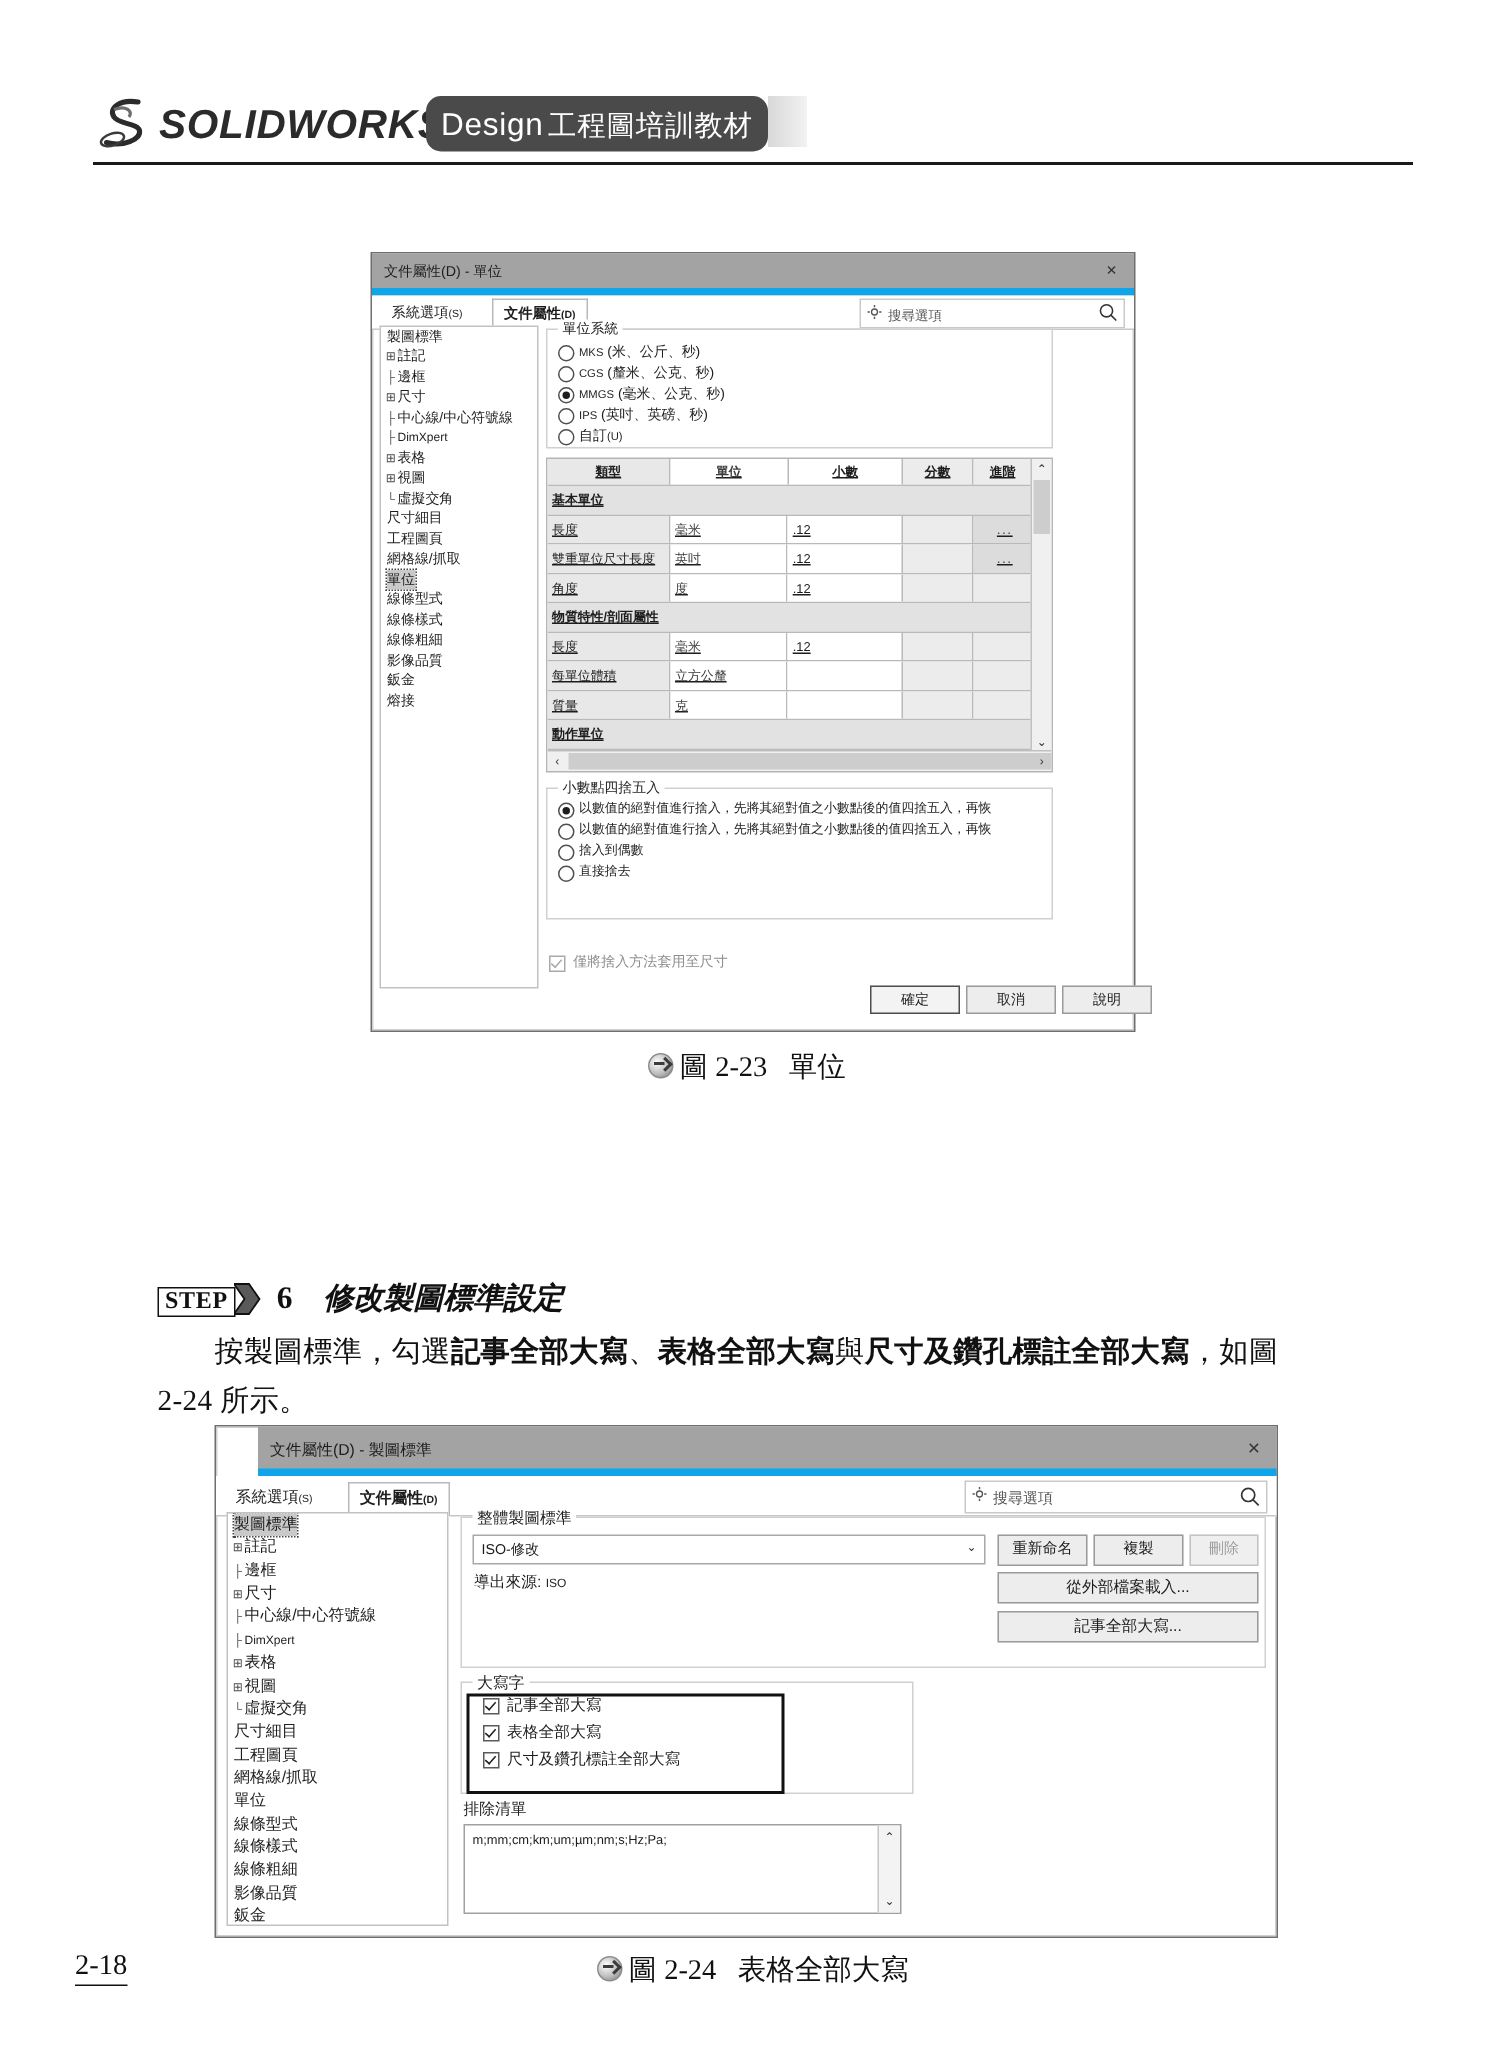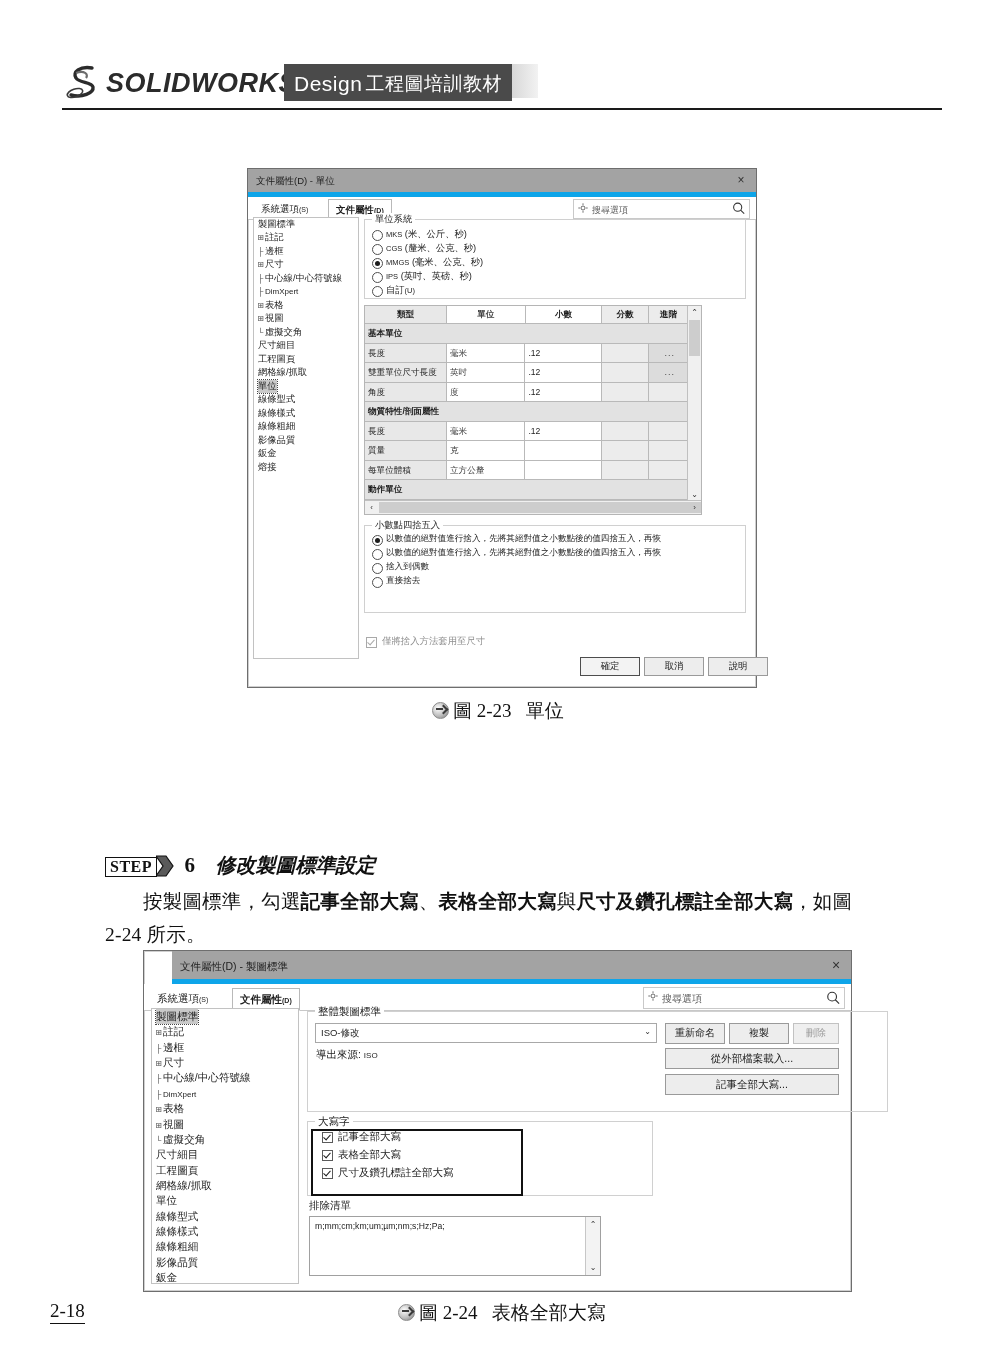--- a/index.html
+++ b/index.html
@@ -11,21 +11,21 @@
   .page{position:absolute;left:0;top:0;width:1000px;height:1368px;}
 
   
   .brandbar{position:absolute;left:62px;top:62px;width:880px;height:44px;}
   .ds-logo{position:absolute;left:0;top:2px;width:40px;height:40px;}
   .sw-word{position:absolute;left:44px;top:6px;font-style:italic;font-weight:bold;
            font-size:27px;letter-spacing:.5px;color:#2b2b2b;
            font-family:"Liberation Sans",sans-serif;}
   .design-tag{position:absolute;left:222px;top:2px;height:34px;background:#4a4a4a;color:#fff;
               padding:3px 10px 0 10px;font-size:21px;letter-spacing:.5px;white-space:nowrap;
-              display:flex;align-items:center;}
+              display:flex;align-items:center;border-radius:10px;}
   .design-tag .cn{font-size:19px;margin-left:3px;}
   .tagtail{position:absolute;top:2px;height:34px;width:26px;
            background:linear-gradient(90deg,#d8d8d8,#f2f2f2);}
   .hdr-rule{position:absolute;left:62px;top:108px;width:880px;height:2px;background:#1a1a1a;}
 
   
   .dlg{position:absolute;background:#fff;border:1px solid #6e6e6e;
        box-shadow:0 0 0 1px #cfcfcf inset;font-size:9px;color:#1d1d1d;}
   .dlg .titlebar{height:23px;border-bottom:5px solid #0ea5e9;position:relative;background:#a3a3a3;}
   .dlg .title{position:absolute;left:8px;top:6px;font-size:9.5px;white-space:nowrap;}
@@ -46,41 +46,41 @@
   
   .tree{position:absolute;border:1px solid #c2c2c2;background:#fff;overflow:hidden;}
   .tnode{position:relative;height:13.2px;line-height:13.2px;font-size:9.3px;white-space:nowrap;
          padding-left:2px;}
   .tnode .exp{display:inline-block;width:9px;text-align:center;font-size:8px;color:#4b4b4b;}
   .tnode .lbl{display:inline-block;}
   .tnode.sel .lbl{background:#c9c9c9;outline:1px dotted #444;}
   .tnode .latin{font-size:8px;}
 
   
-  .grp{position:absolute;border:1px solid #d0d0d0;padding-left:44px;}
+  .grp{position:absolute;border:1px solid #d0d0d0;}
   .grp > .cap{position:absolute;top:-7px;left:7px;background:#fff;padding:0 3px;font-size:9.3px;}
 
   .radio{position:relative;height:14px;font-size:9.3px;white-space:nowrap;padding-left:15px;}
   .radio .dot{position:absolute;left:1px;top:2px;width:9px;height:9px;border:1px solid #4f4f4f;
               border-radius:50%;background:#fff;}
   .radio.on .dot:after{content:"";position:absolute;left:2px;top:2px;width:5px;height:5px;
               border-radius:50%;background:#1d1d1d;}
   .radio .sm{font-size:7.5px;}
 
   .chk{position:relative;height:15px;font-size:9.4px;white-space:nowrap;padding-left:16px;}
   .chk .box{position:absolute;left:0;top:2px;width:9px;height:9px;border:1px solid #5a5a5a;background:#fff;}
   .chk.on .box:after{content:"";position:absolute;left:1.5px;top:0px;width:3px;height:6px;
        border:solid #1d1d1d;border-width:0 1.3px 1.3px 0;transform:rotate(42deg);}
   .chk.dis{color:#8e8e8e;}
   .chk.dis .box{border-color:#a9a9a9;}
   .chk.dis .box:after{border-color:#a9a9a9;}
 
   
   .tbl{position:absolute;border:1px solid #b5b5b5;background:#fff;overflow:hidden;}
-  .trow{display:flex;height:18.5px;border-bottom:1px solid #b9b9b9;}
+  .trow{display:flex;height:18.5px;border-bottom:1px solid #b9b9b9;text-decoration:underline;}
   .trow.hdr{background:#eceaea;font-weight:bold;height:17px;}
   .trow.sec{background:#e2e2e2;font-weight:bold;}
   .tc{border-right:1px solid #b9b9b9;font-size:8.6px;line-height:18px;padding-left:3px;
       overflow:hidden;white-space:nowrap;box-sizing:border-box;}
   .trow.hdr .tc{line-height:16px;text-align:center;padding-left:0;}
   .tc.c0{width:92px;background:#e8e8e8;}
   .tc.c1{width:88px;background:#fff;color:#3d3d3d;}
   .tc.c2{width:86px;background:#fff;}
   .tc.c3{width:52px;background:#ececec;}
   .tc.c4{width:44px;background:#ececec;border-right:none;}
@@ -269,29 +269,29 @@
             <div class="tc full">物質特性/剖面屬性</div>
           </div>
           <div class="trow">
             <div class="tc c0">長度</div>
             <div class="tc c1">毫米</div>
             <div class="tc c2">.12</div>
             <div class="tc c3"></div>
             <div class="tc c4"></div>
           </div>
           <div class="trow">
+            <div class="tc c0">每單位體積</div>
+            <div class="tc c1">立方公釐</div>
+            <div class="tc c2"></div>
+            <div class="tc c3"></div>
+            <div class="tc c4"></div>
+          </div>
+          <div class="trow">
             <div class="tc c0">質量</div>
             <div class="tc c1">克</div>
-            <div class="tc c2"></div>
-            <div class="tc c3"></div>
-            <div class="tc c4"></div>
-          </div>
-          <div class="trow">
-            <div class="tc c0">每單位體積</div>
-            <div class="tc c1">立方公釐</div>
             <div class="tc c2"></div>
             <div class="tc c3"></div>
             <div class="tc c4"></div>
           </div>
           <div class="trow sec">
             <div class="tc full">動作單位</div>
           </div>
           <div class="trow">
             <div class="tc c0">時間</div>
             <div class="tc c1">秒</div>

